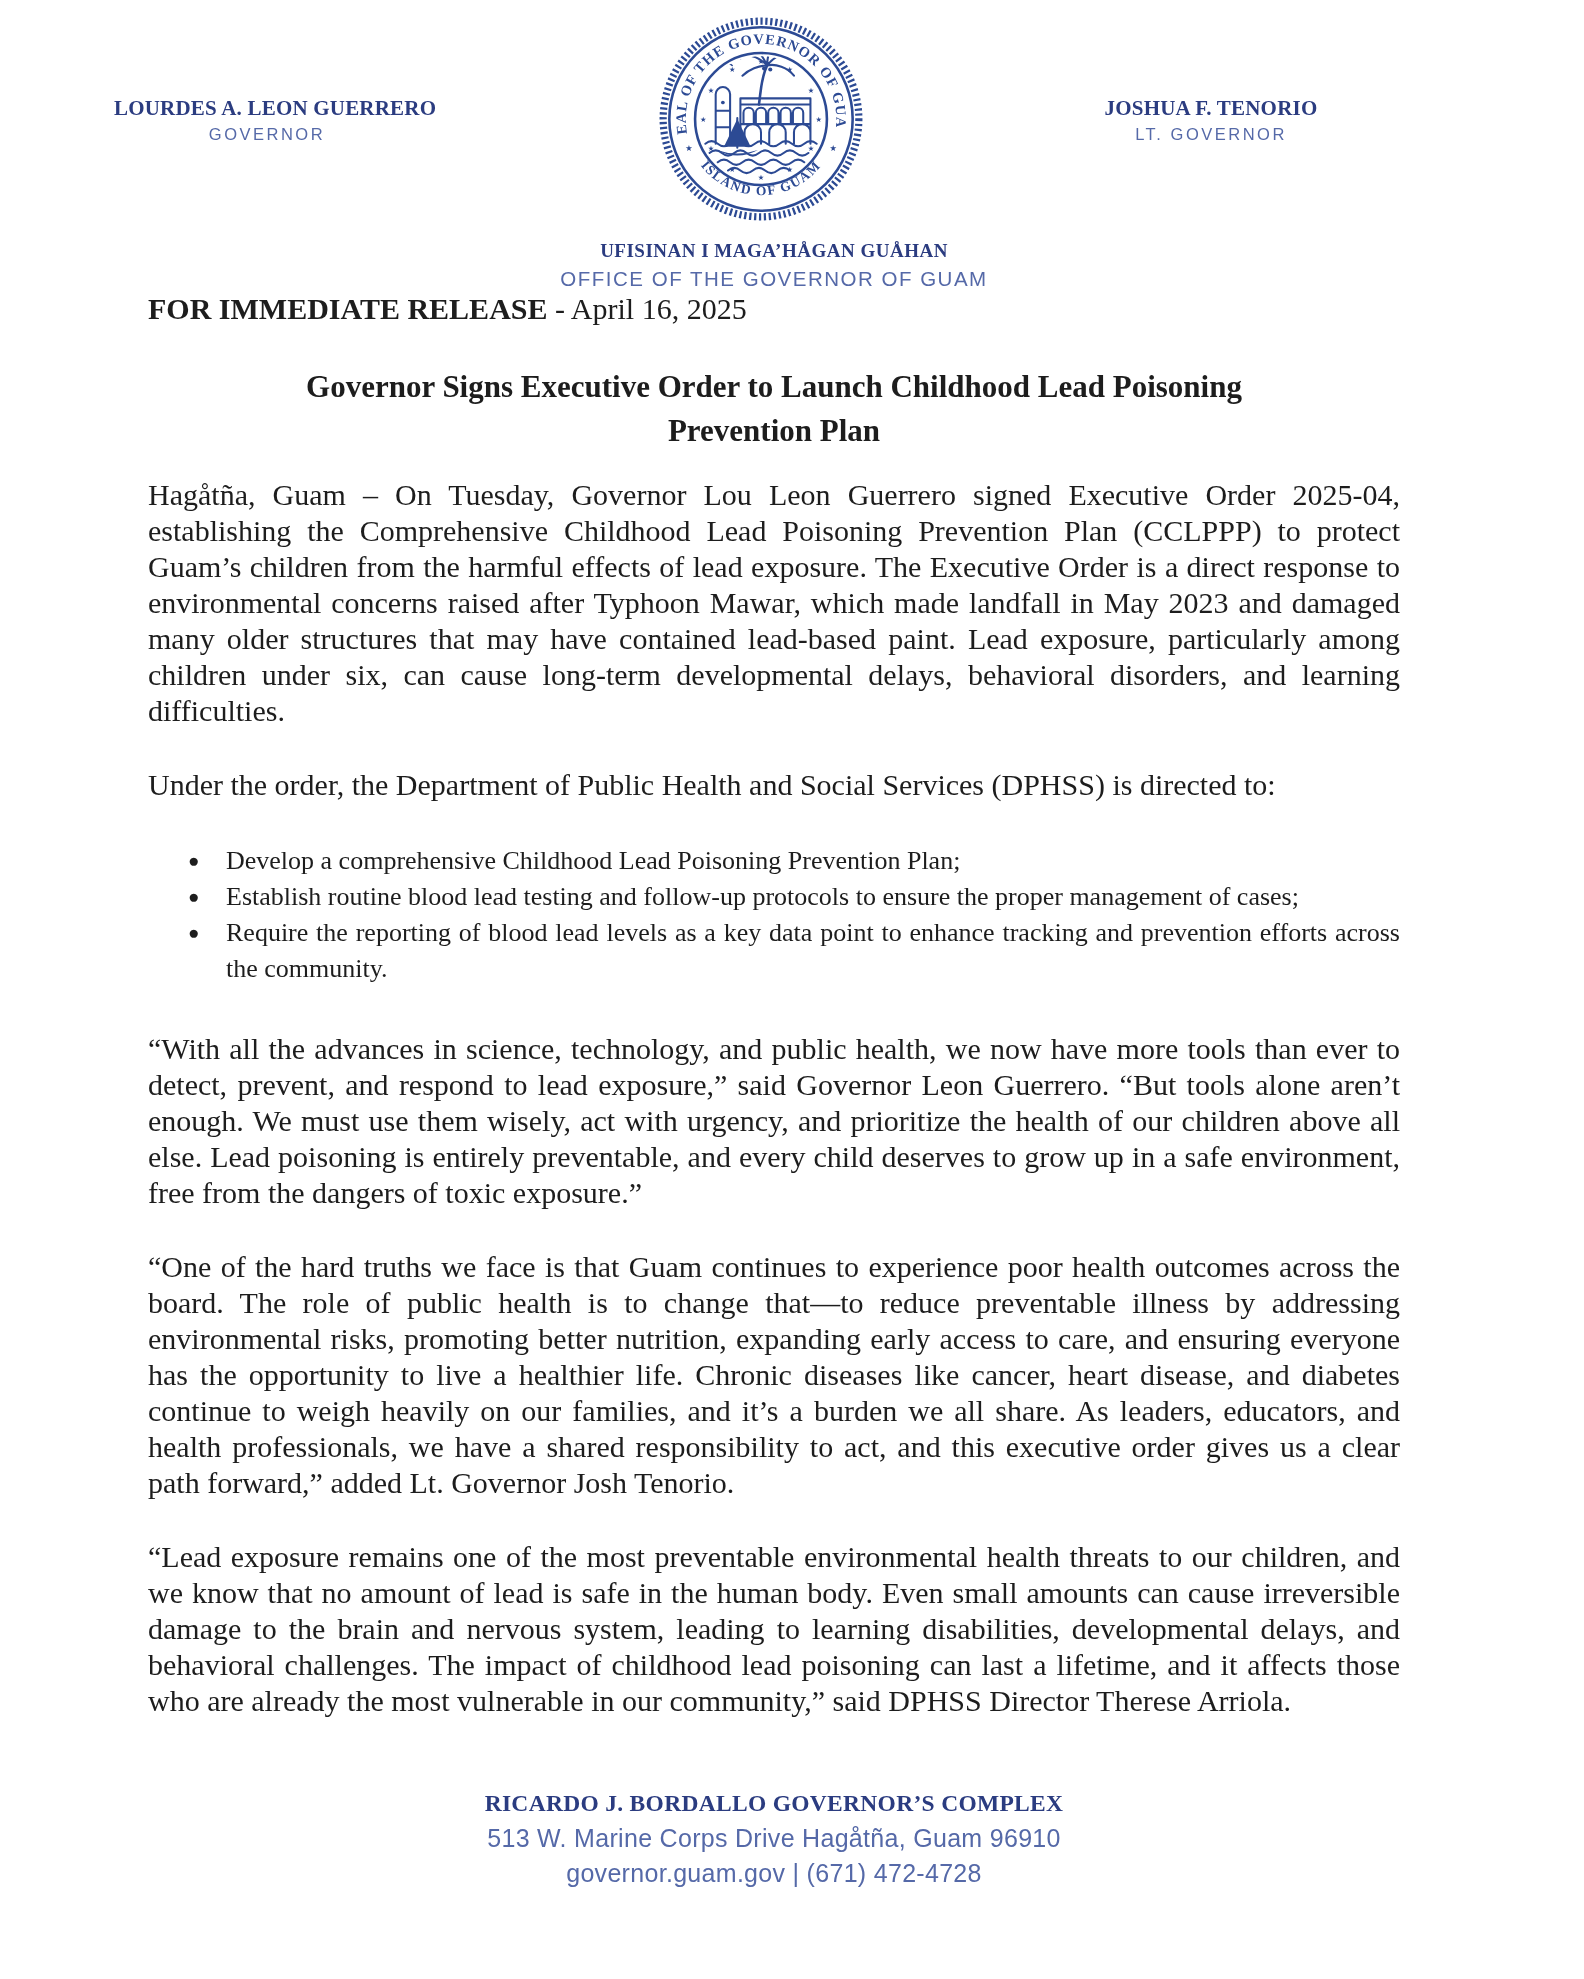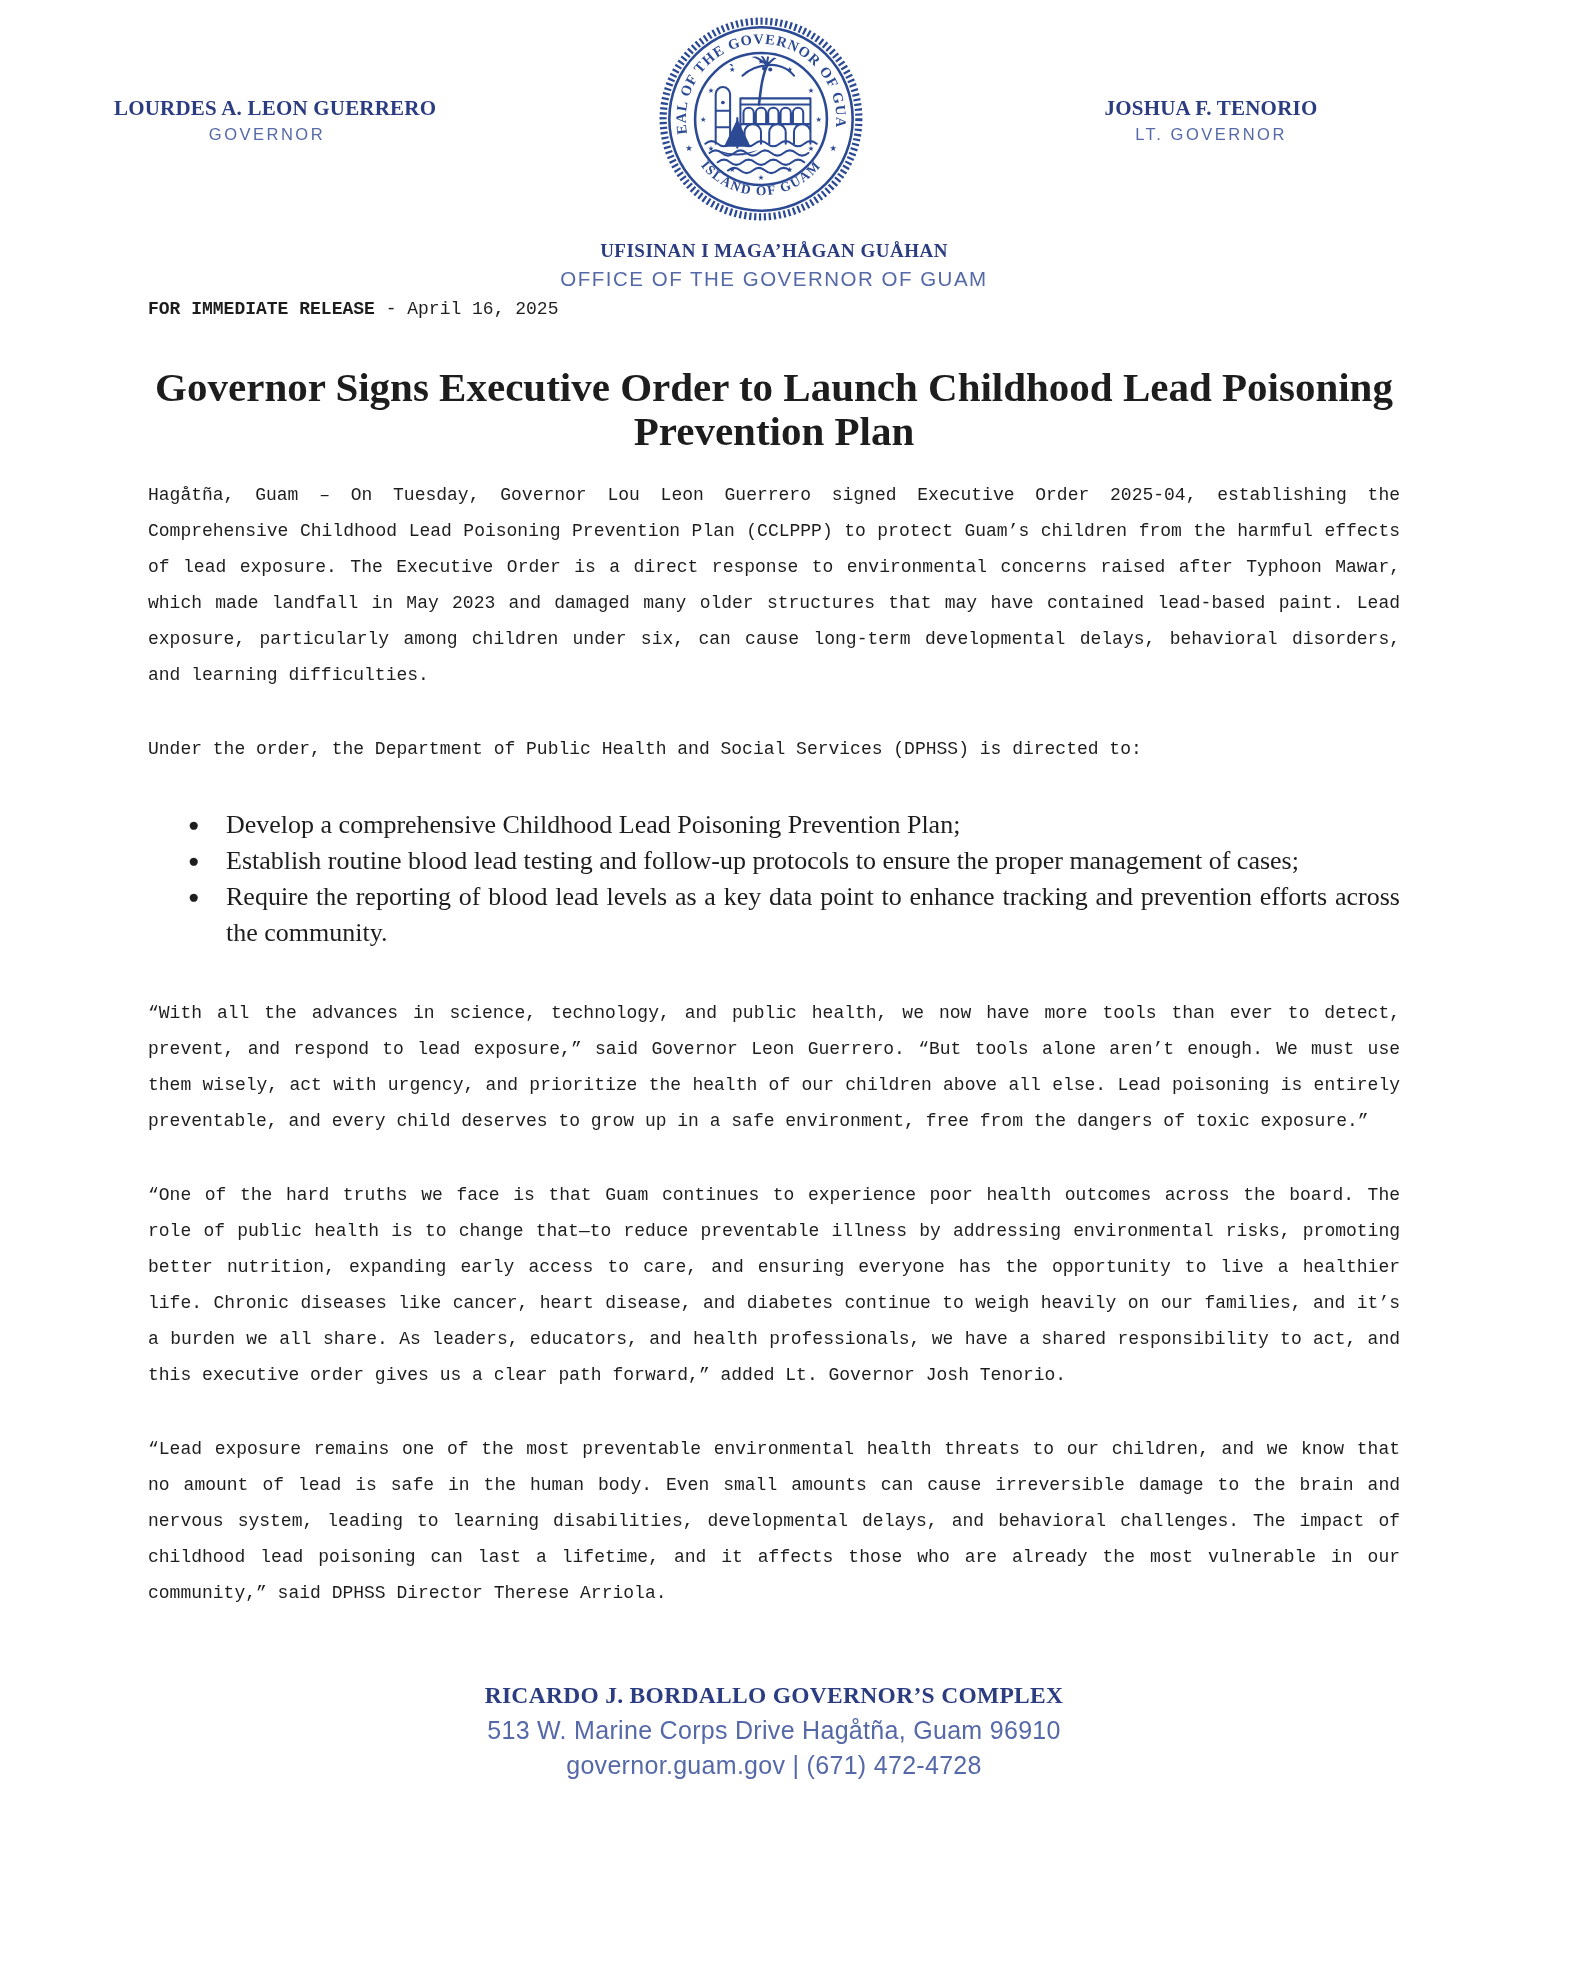--- a/index.html
+++ b/index.html
@@ -55,30 +55,29 @@
     color:var(--blue-sans);
     letter-spacing:1.5px;
     margin-top:4px;
   }
   
   .release-line{margin:36px 0 0 0;font-size:27px;}
   .release-label{font-weight:bold;}
   .doc-title{
     margin:34px 0 24px 0;
     text-align:center;
-    font-size:41px;
+    font-size:31px;
     font-weight:bold;
     line-height:44px;
   }
   .content p{
     margin:0 0 38px 0;
-    font-size:18px;
+    font-size:30px;
     line-height:36px;
     text-align:justify;
-    font-family:Liberation Mono, monospace;
   }
   .bullet-list{
     list-style:none;
     margin:40px 0 44px 0;
     padding:0;
   }
   .bullet-list li{
     position:relative;
     padding-left:78px;
     font-size:26px;

